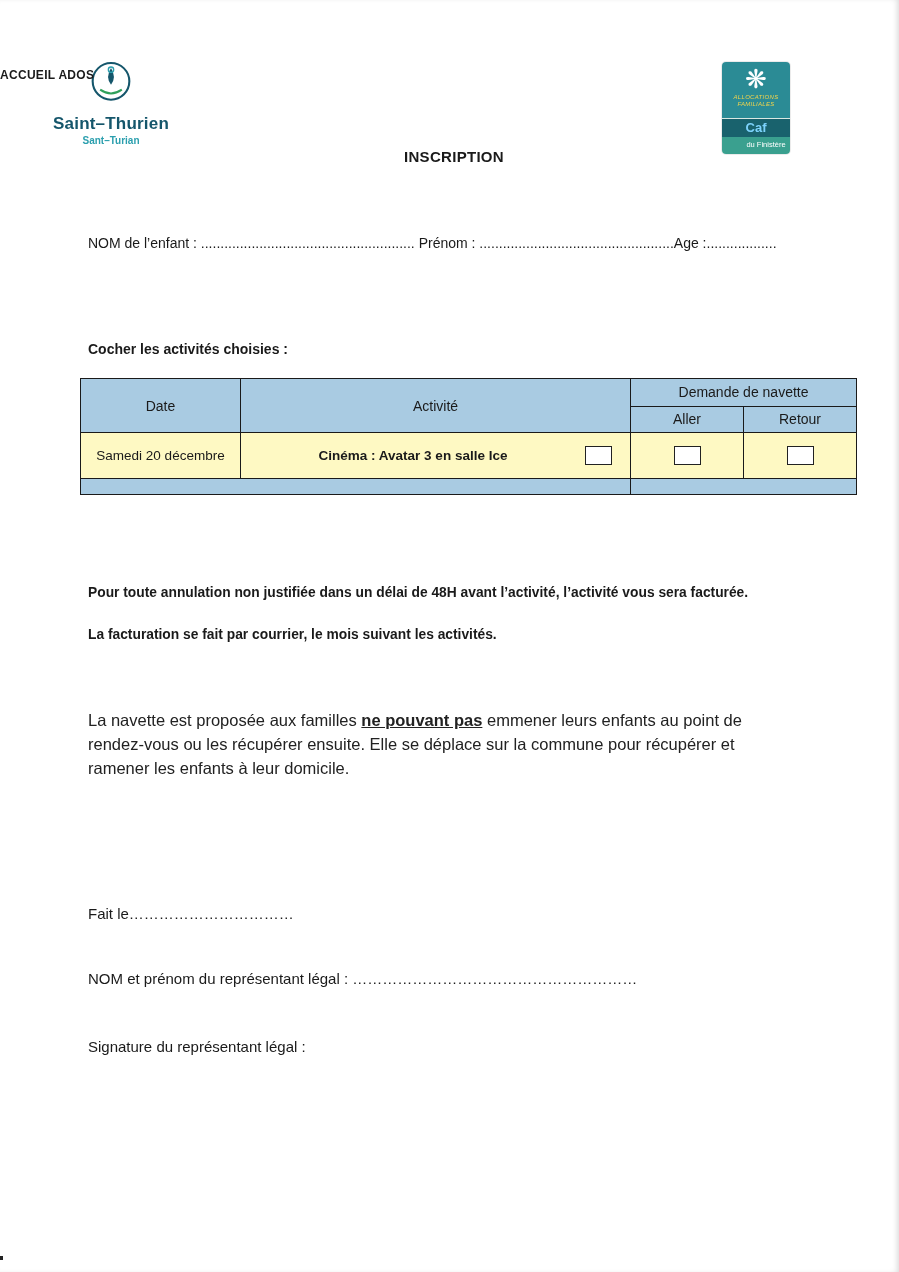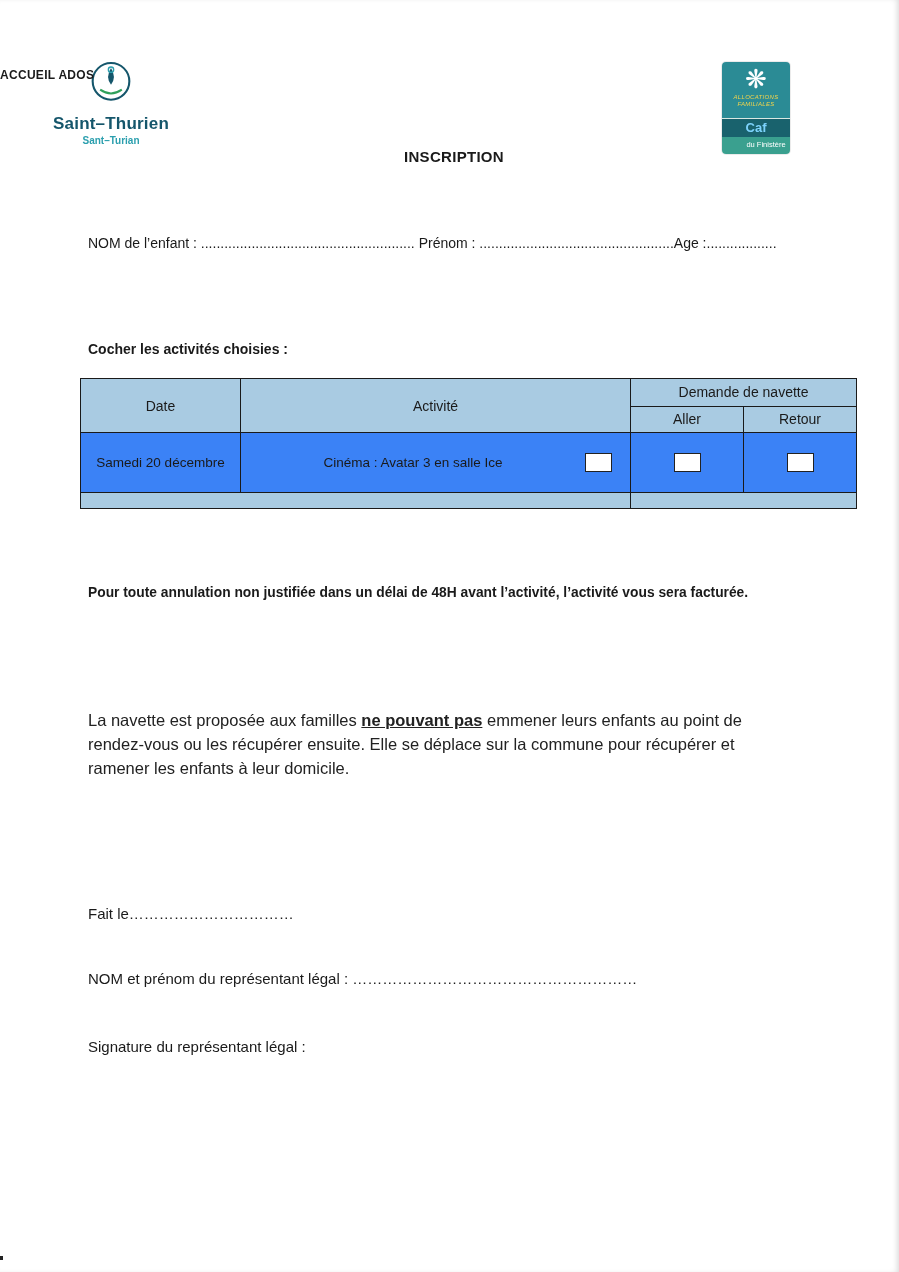--- a/index.html
+++ b/index.html
@@ -57,23 +57,23 @@
     width:776px; border-collapse:collapse; table-layout:fixed;
     font-size:14px;
   }
   table.activities td, table.activities th {
     border:1px solid #1a1a1a; padding:0; font-weight:normal;
   }
   .hdr { background:#a9cbe2; text-align:center; }
   th.col-date, th.col-activity { height:54px; }
   th.navette-hdr { height:27px; }
   th.sub-hdr { height:26px; }
-  tr.data-row td { height:60px; background:#3b82f6; text-align:center; font-size:13.5px; }
+  tr.data-row td { height:46px; background:#fef9c3; text-align:center; font-size:13.5px; }
   td.activity-cell { padding:0 0 0 6px; }
-  .activity-inner { display:flex; align-items:center; width:100%; }
+  .activity-inner { display:flex; align-items:center; width:100%;font-weight:bold; }
   .activity-inner .act-label { flex:1; text-align:center; }
   .checkbox {
     display:inline-block; width:27px; height:19px;
     border:1.6px solid #222; background:#fff; vertical-align:middle;
   }
   td.activity-cell .checkbox { margin-right:18px; }
   tr.footer-row td { height:16px; background:#a9cbe2; }
 
   
   .note1 { position:absolute; left:88px; top:585px; width:760px; font-size:13.8px; font-weight:bold; }
@@ -160,20 +160,21 @@
       </td>
     </tr>
     <tr class="footer-row">
       <td colspan="2"></td>
       <td colspan="2"></td>
     </tr>
   </tbody>
     </table>
 
   <div class="note1">Pour toute annulation non justifiée dans un délai de 48H avant l’activité, l’activité vous sera facturée.</div>
+  <div class="note2">La facturation se fait par courrier, le mois suivant les activités.</div>
 
   <div class="navette-par"><span>La navette est proposée aux familles </span><span class="bold-ul">ne pouvant pas</span><span> emmener leurs enfants au point de rendez-vous ou les récupérer ensuite. Elle se déplace sur la commune pour récupérer et ramener les enfants à leur domicile.</span></div>
 
   <div class="fait-le">Fait le……………………………</div>
   <div class="legal">NOM et prénom du représentant légal : …………………………………………………</div>
   <div class="signature">Signature du représentant légal :</div>
 
   <span class="speck" style="left:0;top:1256px;width:3px;height:4px;"></span>
 </div>
 

